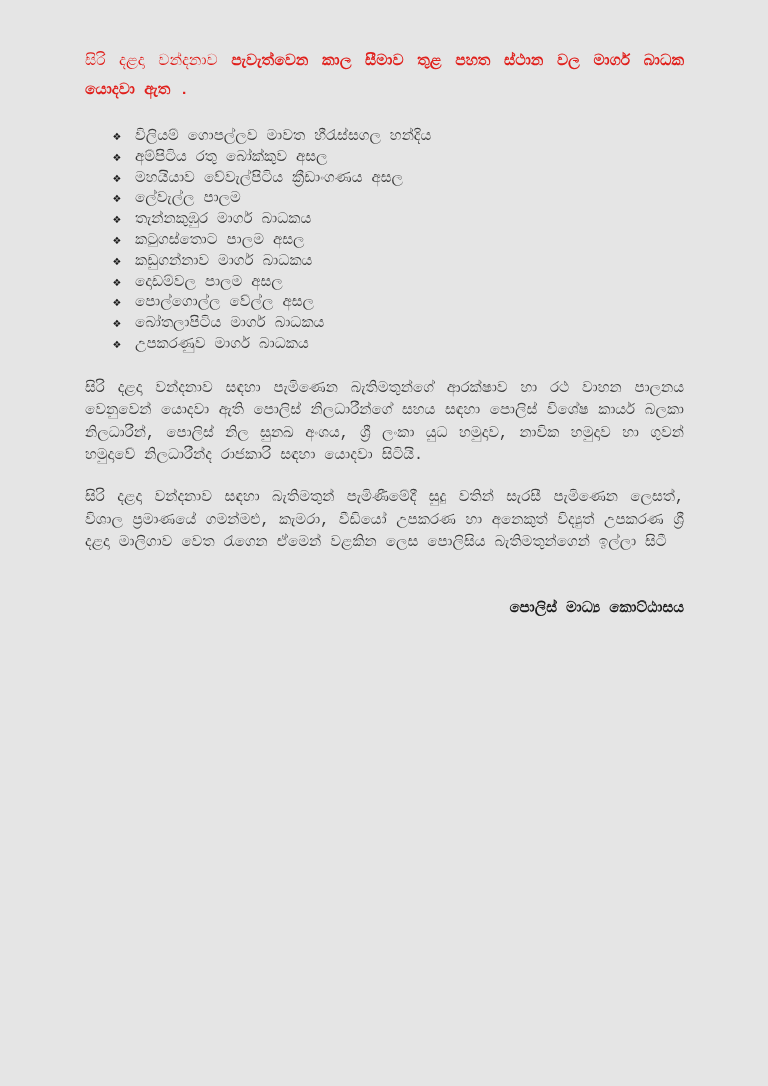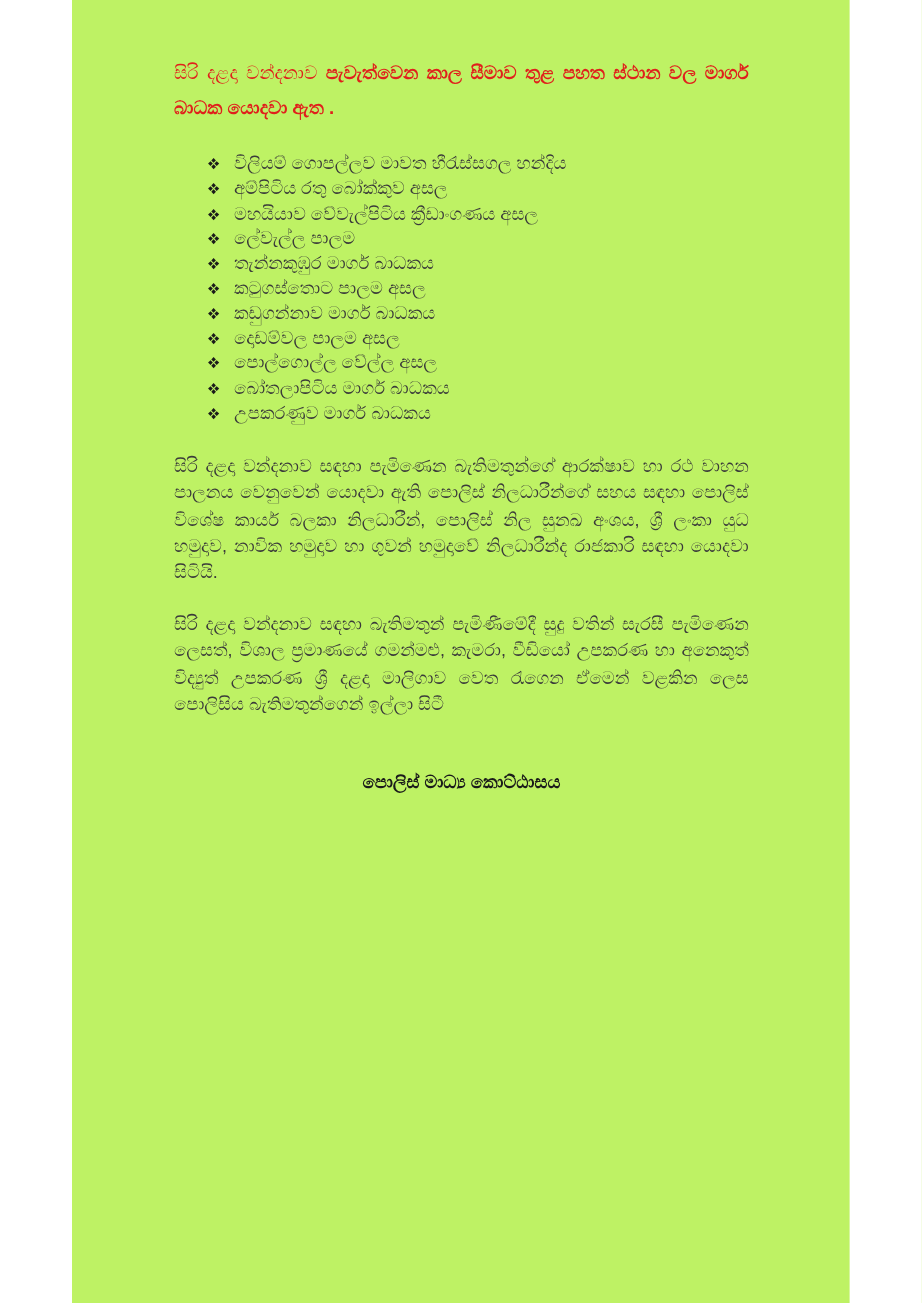--- a/index.html
+++ b/index.html
@@ -2,25 +2,25 @@
 <html lang="si"><head>
 <meta charset="utf-8">
 <style>
   html, body {
     margin: 0;
     padding: 0;
     background: #ffffff;
   }
   .page {
     position: relative;
-    width: 648px;
+    width: 768px;
     height: 1086px;
     margin: 0 auto;
-    background: #bef264;
-    font-family: Liberation Sans, sans-serif;
+    background: #e5e5e5;
+    font-family: Liberation Mono, monospace;
     color: #3a3a3a;
     box-sizing: border-box;
     padding: 47px 84px 0 85px;
     overflow: hidden;
   }
   .heading {
     margin: 0 0 22px 0;
     font-size: 15.5px;
     line-height: 29px;
     text-align: justify;
@@ -49,21 +49,21 @@
     font-size: 15px;
     line-height: 22.4px;
     text-align: justify;
   }
   .footer-line {
     margin: 44px 0 0 0;
     font-size: 15px;
     line-height: 20px;
     font-weight: 700;
     color: #1a1a1a;
-    text-align: center;
+    text-align: right;
   }
 </style>
 </head>
 <body>
 
 <div class="page">
 
   <p class="heading"><span class="h-regular">සිරි දළදා වන්දනාව</span> <span class="h-bold">පැවැත්වෙන කාල සීමාව තුළ පහත ස්ථාන වල මාර්ග බාධක යොදවා ඇත .</span></p>
 
   <ul class="locations">

